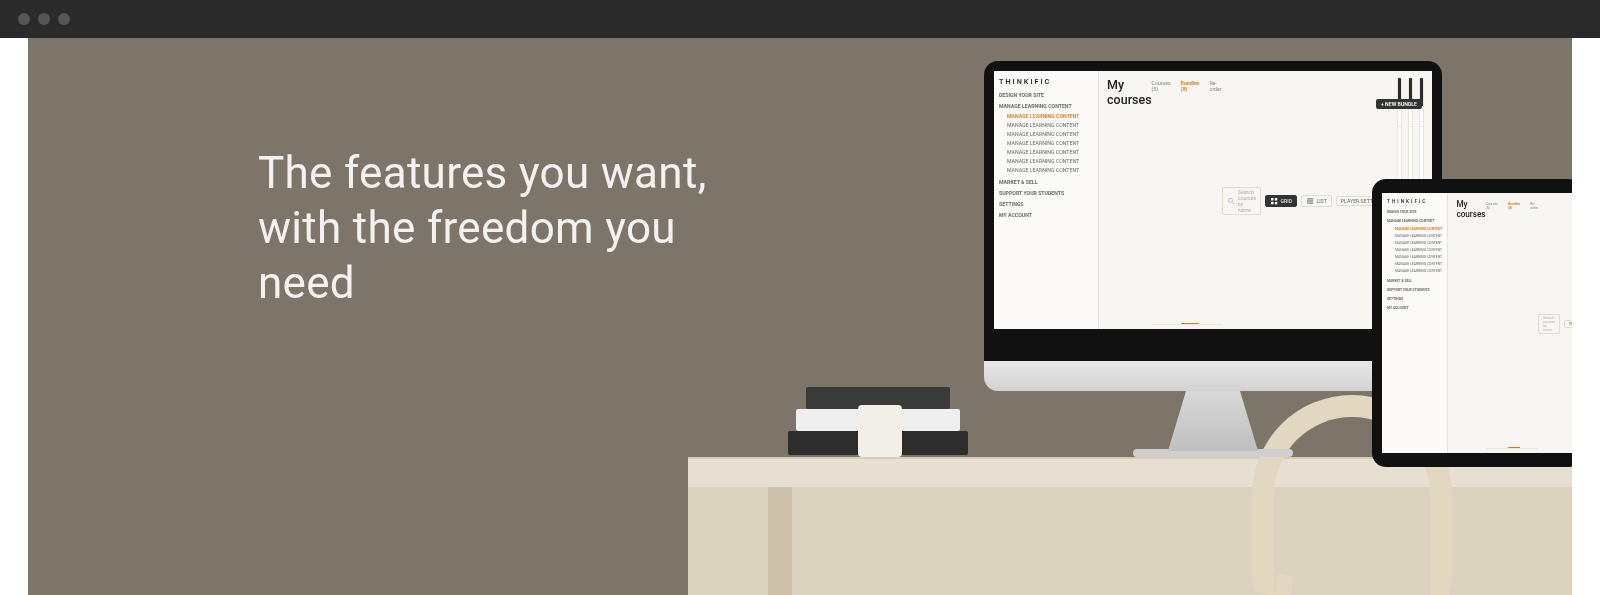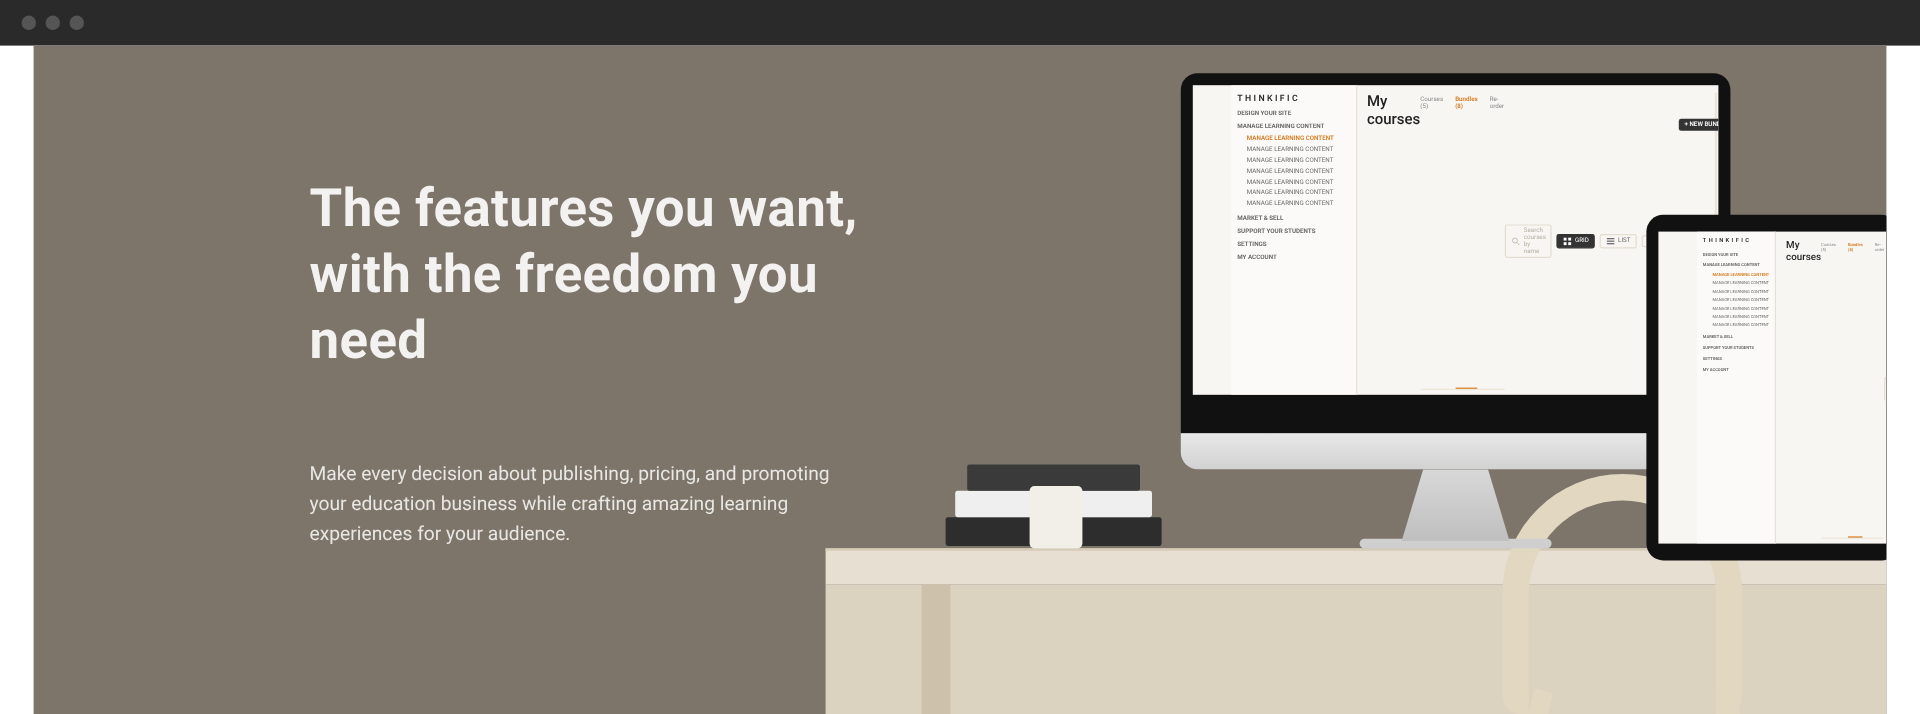--- a/index.html
+++ b/index.html
@@ -6,21 +6,21 @@
   html, body { width: 1600px; height: 595px; font-family: -apple-system, BlinkMacSystemFont, "Segoe UI", Roboto, "Helvetica Neue", Arial, sans-serif; overflow: hidden; background:#fff;}
   .canvas { position: relative; width:1600px; height:595px; }
 
   
   .chrome-bar { width:100%; height:38px; background:#2a2a2a; display:flex; align-items:center; padding:0 18px; gap:8px;}
   .traffic { width:12px; height:12px; border-radius:50%; background:#555;}
   
   
   .hero { position:relative; width:calc(100% - 56px); height:calc(595px - 38px); margin:0 28px; background:#7d746a; overflow:hidden;}
   .hero-text { position:absolute; left:230px; top:108px; width:520px; color:#f3f2f0; }
-  .hero-text h1 { font-size:44px; font-weight:700; line-height:1.25; letter-spacing:.3px; margin-bottom:72px; }
+  .hero-text h1 { font-size:44px; font-weight:400; line-height:1.25; letter-spacing:.3px; margin-bottom:108px; }
   .hero-text p { font-size:16px; font-weight:400; line-height:1.55; color:#e9e7e4; max-width:455px; }
 
   
   .desk-top { position:absolute; left:660px; bottom:108px; width:900px; height:30px; background:#e7dfd1; border-top:2px solid #d7ccb8; }
   .desk-side { position:absolute; left:660px; bottom:0; width:900px; height:108px; background:#dcd2c0; }
   .desk-leg  { position:absolute; bottom:0; left:740px; width:24px; height:108px; background:#cdc1ab; }
   .books { position:absolute; left:760px; bottom:140px; width:180px; height:72px; }
   .books .b1 { position:absolute; bottom:0; left:0; width:180px; height:24px; background:#2d2d2d; border-radius:2px;}
   .books .b2 { position:absolute; bottom:24px; left:8px; width:164px; height:22px; background:#efefef; border-radius:2px;}
   .books .b3 { position:absolute; bottom:46px; left:18px; width:144px; height:22px; background:#3a3a3a; border-radius:2px;}
@@ -36,21 +36,21 @@
   .imac .screen { width:100%; height:258px; background:#f7f6f3; display:flex; overflow:hidden; font-size:5.2px; color:#333; }
   .imac .chin  { width:458px; height:30px; background:linear-gradient(#e8e8e8,#d2d2d2); border-radius:0 0 14px 14px;}
   .imac .stand { width:90px; height:60px; margin:0 auto; background:linear-gradient(#d8d8d8,#bfbfbf); clip-path:polygon(20% 0,80% 0,100% 100%,0 100%); }
   .imac .foot  { width:160px; height:8px; margin:-2px auto 0; background:#cfcfcf; border-radius:4px;}
 
   
   .ipad { position:absolute; right:-10px; bottom:128px; width:210px; height:288px; background:#111; border-radius:14px; padding:14px 10px; }
   .ipad .screen { width:100%; height:100%; background:#f7f6f3; display:flex; overflow:hidden; font-size:3.4px; color:#333; }
 
   
-  .tk-side { flex:0 0 24%; background:#fbfaf8; border-right:1px solid #e6e2da; padding:6px 5px 0;margin-left:32px; }
+  .tk-side { flex:0 0 24%; background:#fbfaf8; border-right:1px solid #e6e2da; padding:6px 5px 0; }
   .tk-logo { letter-spacing:2px; font-weight:600; color:#2a2a2a; margin-bottom:6px; font-size:1.4em;}
   .tk-group { font-weight:700; color:#6b6b6b; margin:5px 0 2px; white-space:nowrap; overflow:hidden; text-overflow:ellipsis;}
   .tk-item  { color:#6b6b6b; padding:1.5px 0 1.5px 8px; white-space:nowrap; overflow:hidden; text-overflow:ellipsis;}
   .tk-item.active { color:#d67a1f; font-weight:600; }
   .tk-main { flex:1 1 auto; padding:6px 8px 0; display:flex; flex-direction:row; }
   .tk-title { font-size:2.4em; font-weight:500; color:#222; }
   .tk-tabs  { display:flex; gap:10px; margin:3px 0 4px; border-bottom:1px solid #eee6d9;}
   .tk-tab   { padding:0 0 2px; color:#8a8a8a; }
   .tk-tab.active { color:#d67a1f; border-bottom:1.5px solid #d67a1f; font-weight:600;}
   .tk-bar   { display:flex; align-items:center; gap:4px; margin-bottom:4px;}
@@ -77,21 +77,20 @@
   <div class="chrome-bar">
     <div class="traffic"></div>
     <div class="traffic"></div>
     <div class="traffic"></div>
   </div>
 
   <div class="hero">
 
     <div class="hero-text">
       <h1>The features you want, with the freedom you need</h1>
-      <p>Make every decision about publishing, pricing, and promoting your education business while crafting amazing learning experiences for your audience.</p>
     </div>
 
     <div class="desk-side"></div>
     <div class="desk-top"></div>
     <div class="desk-leg"></div>
     <div class="books">
       <div class="b1"></div>
         <div class="b2"></div>
         <div class="b3"></div>
     </div>

